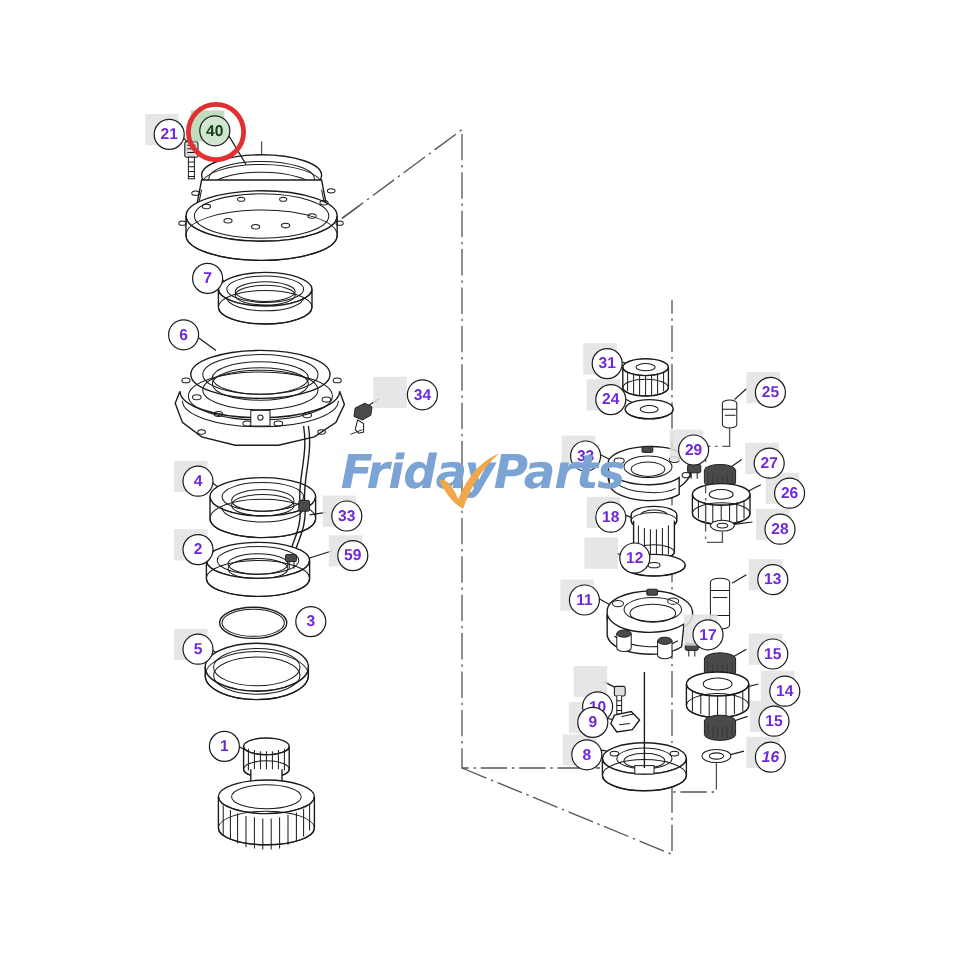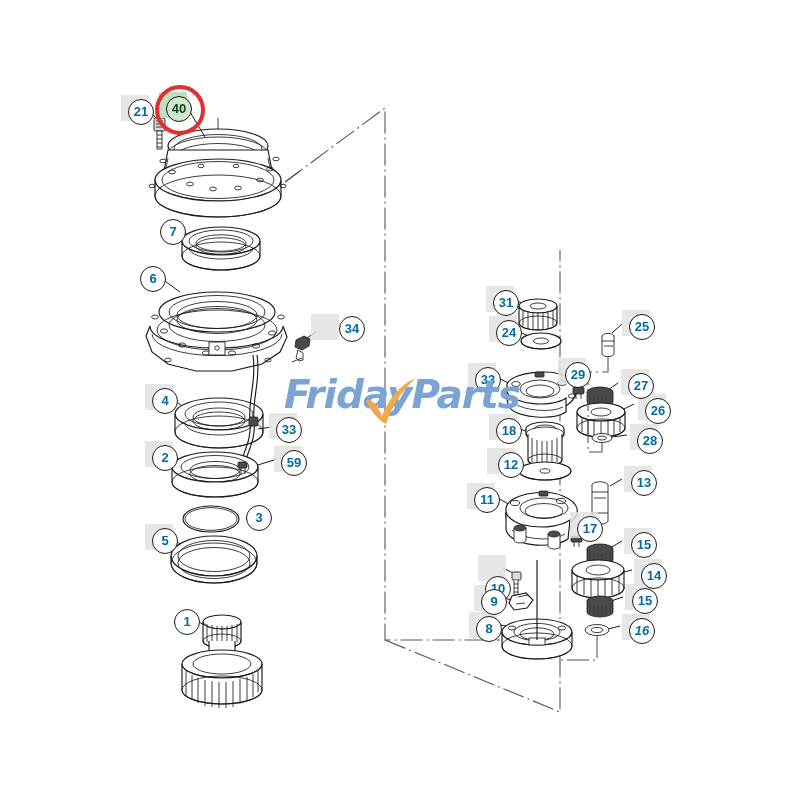--- a/index.html
+++ b/index.html
@@ -13,21 +13,21 @@
   #stage{position:absolute;left:0;top:0;width:800px;height:800px;}
   #art{position:absolute;left:0;top:0;width:800px;height:800px;}
 
   
   .callout{
     position:absolute;
     width:26px;height:26px;
     border-radius:50%;
     border:1.6px solid #1b1b1b;
     background:#ffffff;
-    color:#0369a1;
+    color:#6d28d9;
     font-size:13px;
     font-weight:700;
     line-height:23px;
     text-align:center;
     box-sizing:border-box;
     z-index:40;
     font-family:"Liberation Sans", sans-serif;
   }
   
   .cbox{
@@ -543,21 +543,21 @@
       <div class="callout" style="left: 174px; top: 609px;">1</div>
       <div class="callout" style="left: 493px; top: 290px;">31</div>
       <div class="callout" style="left: 496px; top: 320px; text-align: center;">24</div>
       <div class="callout" style="left: 629px; top: 314px;">25</div>
       <div class="callout" style="left: 475px; top: 367px;">33</div>
       <div class="callout" style="left: 565px; top: 362px;">29</div>
       <div class="callout" style="left: 628px; top: 373px;">27</div>
       <div class="callout" style="left: 645px; top: 398px;">26</div>
       <div class="callout" style="left: 496px; top: 418px;">18</div>
       <div class="callout" style="left: 637px; top: 428px;">28</div>
-      <div class="callout" style="left: 498px; top: 452px;">12</div>
+      <div class="callout" style="left: 516px; top: 452px;">12</div>
       <div class="callout" style="left: 631px; top: 470px;">13</div>
       <div class="callout" style="left: 474px; top: 487px;">11</div>
       <div class="callout" style="left: 577px; top: 516px;">17</div>
       <div class="callout" style="left: 631px; top: 532px;">15</div>
       <div class="callout" style="left: 485px; top: 559px; margin-top: 17px;">10</div>
       <div class="callout" style="left: 641px; top: 563px;">14</div>
       <div class="callout" style="left: 481px; top: 589px;">9</div>
       <div class="callout" style="left: 632px; top: 588px;">15</div>
       <div class="callout" style="left: 476px; top: 616px;">8</div>
       <div class="callout" style="left: 629px; top: 618px; font-style: italic;">16</div>

